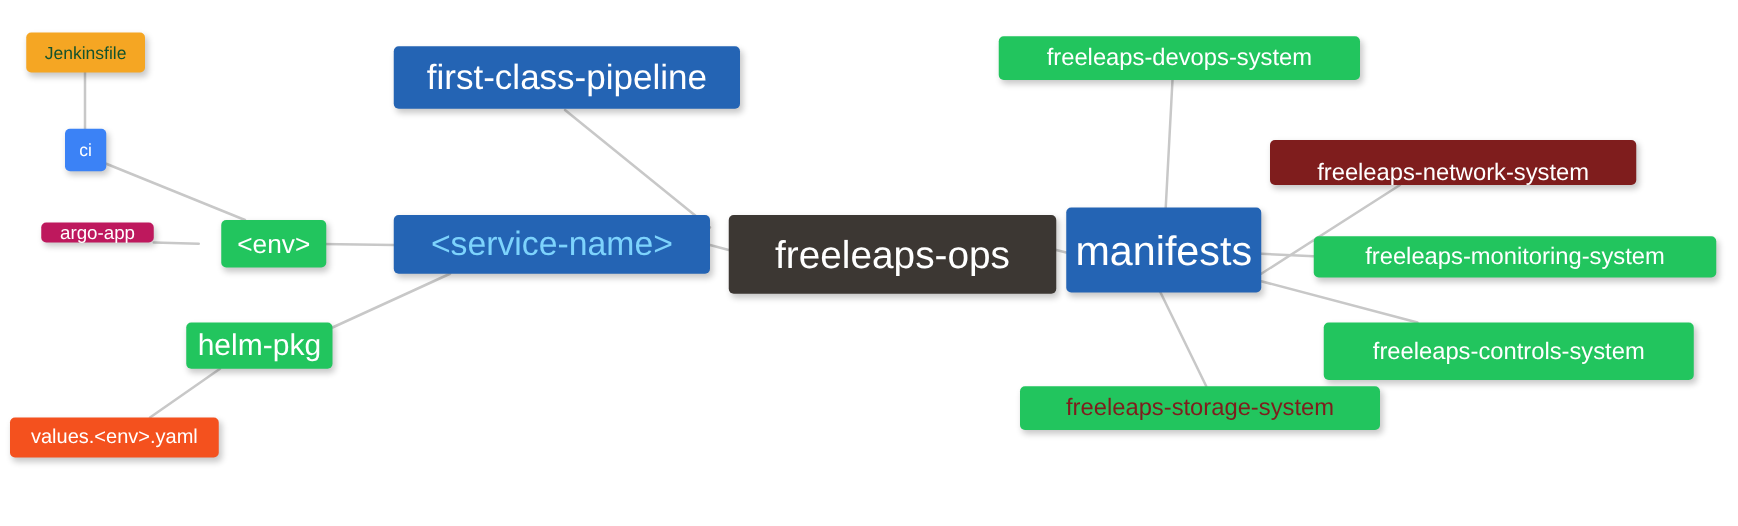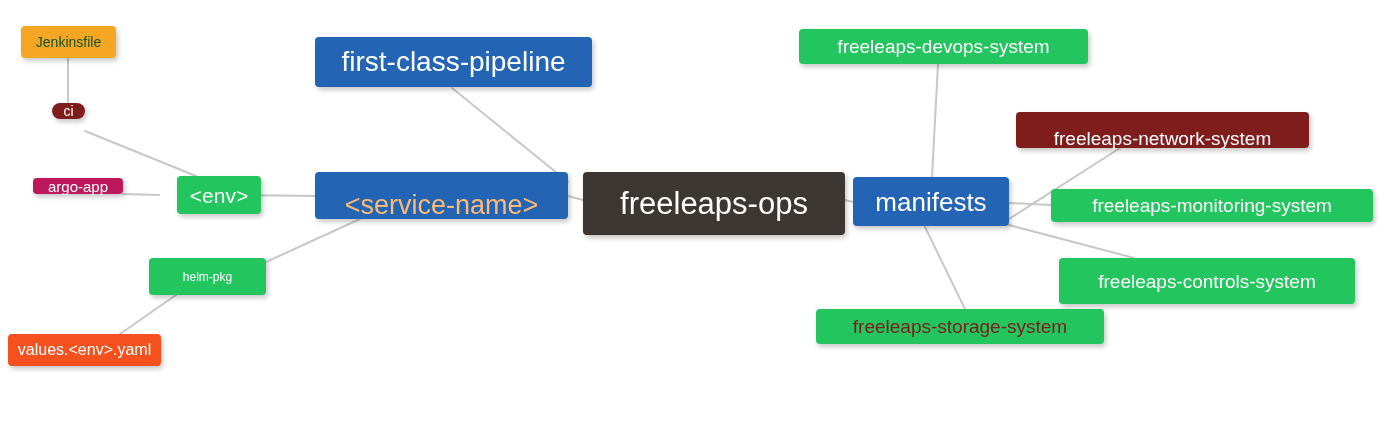--- a/index.html
+++ b/index.html
@@ -45,45 +45,45 @@
       <line x1="932" y1="177" x2="938" y2="64" stroke="#c8c8c8" stroke-width="2" stroke-linecap="round"></line>
       <line x1="1009" y1="219" x2="1120" y2="148" stroke="#c8c8c8" stroke-width="2" stroke-linecap="round"></line>
       <line x1="1009" y1="203" x2="1051" y2="205" stroke="#c8c8c8" stroke-width="2" stroke-linecap="round"></line>
       <line x1="1009" y1="225" x2="1134" y2="258" stroke="#c8c8c8" stroke-width="2" stroke-linecap="round"></line>
       <line x1="925" y1="227" x2="965" y2="309" stroke="#c8c8c8" stroke-width="2" stroke-linecap="round"></line>
     </svg>
   <div id="node-layer">
       <div class="node" style="left: 21px; top: 26px; width: 95px; height: 32px; background: rgb(245, 166, 35); font-size: 14px; color: #14532d;">
         <span>Jenkinsfile</span>
       </div>
-      <div class="node" style="left: 52px; top: 103px; width: 33px; height: 16px; background: #7f1d1d; font-size: 14px; color: rgb(255, 255, 255); border-radius: 13px;">
+      <div class="node" style="left: 52px; top: 103px; width: 33px; height: 34px; background: #3b82f6; font-size: 14px; color: rgb(255, 255, 255);">
         <span>ci</span>
       </div>
       <div class="node" style="left: 33px; top: 178px; width: 90px; height: 16px; background: #be185d; font-size: 15px; color: rgb(255, 255, 255);">
         <span>argo-app</span>
       </div>
       <div class="node" style="left: 159px; top: 176px; width: 84px; height: 38px; background: rgb(34, 197, 94); font-size: 21px; color: rgb(255, 255, 255); margin-left: 18px;">
         <span>&lt;env&gt;</span>
       </div>
-      <div class="node" style="left: 149px; top: 258px; width: 117px; height: 37px; background: rgb(34, 197, 94); font-size: 12px; color: rgb(255, 255, 255);">
+      <div class="node" style="left: 149px; top: 258px; width: 117px; height: 37px; background: rgb(34, 197, 94); font-size: 24px; color: rgb(255, 255, 255);">
         <span>helm-pkg</span>
       </div>
-      <div class="node" style="left: 8px; top: 334px; width: 153px; height: 32px; background: rgb(244, 81, 30); font-size: 16px; color: rgb(255, 255, 255);">
+      <div class="node" style="left: 8px; top: 334px; width: 167px; height: 32px; background: rgb(244, 81, 30); font-size: 16px; color: rgb(255, 255, 255);">
         <span>values.&lt;env&gt;.yaml</span>
       </div>
       <div class="node" style="left: 315px; top: 37px; width: 277px; height: 50px; background: rgb(36, 100, 180); font-size: 28px; color: rgb(255, 255, 255);">
         <span>first-class-pipeline</span>
       </div>
-      <div class="node" style="left: 315px; top: 172px; width: 253px; height: 47px; background: rgb(36, 100, 180); font-size: 27px; color: #fdba74; align-items: flex-end;">
+      <div class="node" style="left: 315px; top: 172px; width: 253px; height: 47px; background: rgb(36, 100, 180); font-size: 27px; color: #7dd3fc;">
         <span>&lt;service-name&gt;</span>
       </div>
       <div class="node" style="left: 583px; top: 172px; width: 262px; height: 63px; background: rgb(60, 55, 51); font-size: 31px; color: rgb(255, 255, 255); justify-content: center;">
         <span>freeleaps-ops</span>
       </div>
-      <div class="node" style="left: 853px; top: 177px; width: 156px; height: 49px; background: rgb(36, 100, 180); font-size: 26px; color: rgb(255, 255, 255);">
+      <div class="node" style="left: 853px; top: 166px; width: 156px; height: 68px; background: rgb(36, 100, 180); font-size: 33px; color: rgb(255, 255, 255);">
         <span>manifests</span>
       </div>
       <div class="node" style="left: 799px; top: 29px; width: 289px; height: 35px; background: rgb(34, 197, 94); font-size: 19px; color: rgb(255, 255, 255);">
         <span>freeleaps-devops-system</span>
       </div>
       <div class="node" style="left: 1016px; top: 112px; width: 293px; height: 36px; background: #7f1d1d; font-size: 19px; color: rgb(255, 255, 255); align-items: flex-end;">
         <span>freeleaps-network-system</span>
       </div>
       <div class="node" style="left: 1051px; top: 189px; width: 322px; height: 33px; background: rgb(34, 197, 94); font-size: 19px; color: rgb(255, 255, 255);">
         <span>freeleaps-monitoring-system</span>

